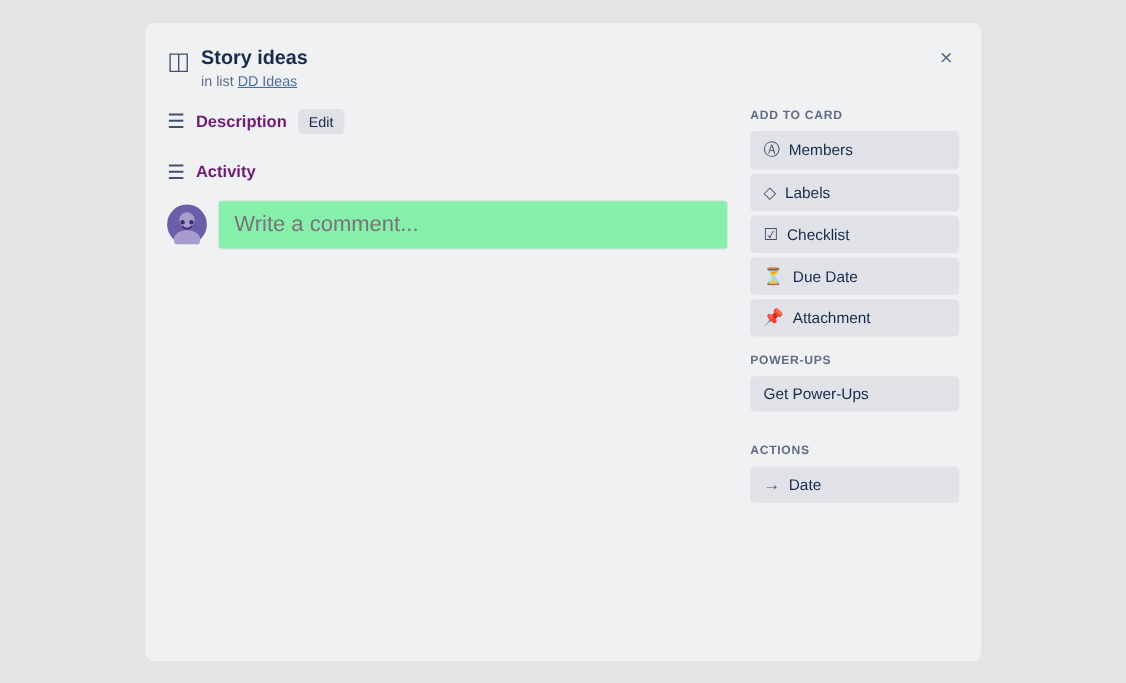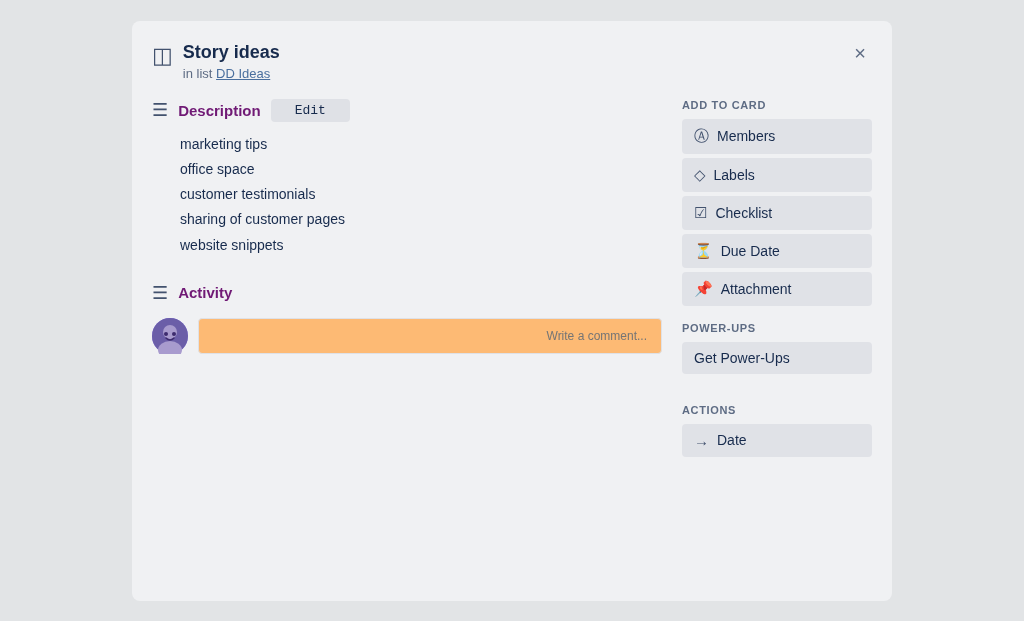--- a/index.html
+++ b/index.html
@@ -97,25 +97,24 @@
     }
     .section-title {
       font-size: 15px;
       font-weight: 600;
       color: #701a75;
     }
     .edit-btn {
       background: #dfe1e6;
       border: none;
       border-radius: 4px;
-      padding: 4px 24px;
+      padding: 4px 10px;
       font-size: 13px;
       color: #172b4d;
       cursor: pointer;
-      font-family: Liberation Mono, monospace;
     }
 
     .description-content {
       padding-left: 28px;
       color: #172b4d;
       font-size: 14px;
       line-height: 1.8;
     }
     .description-content p {
       margin: 0;
@@ -154,30 +153,29 @@
       border-radius: 50%;
       background: linear-gradient(135deg, #8c7ae6, #a29bfe);
       display: flex;
       align-items: center;
       justify-content: center;
       font-size: 16px;
       flex-shrink: 0;
     }
     .comment-input {
       flex: 1;
-      background: #fdba74;
+      background: #86efac;
       border: 1px solid #dfe1e6;
       border-radius: 4px;
       padding: 10px 14px;
-      font-size: 12px;
+      font-size: 20px;
       color: #5e6c84;
       cursor: text;
       outline: none;
       font-family: inherit;
-      text-align: right;
     }
 
     
     .sidebar-section-label {
       font-size: 11px;
       font-weight: 700;
       color: #5e6c84;
       letter-spacing: 0.06em;
       text-transform: uppercase;
       margin-bottom: 8px;
@@ -231,27 +229,20 @@
 
   <div class="modal-body">
 
     <div class="main-content">
 
       <div class="section">
         <div class="section-header">
           <span class="section-icon">☰</span>
           <span class="section-title">Description</span>
           <button class="edit-btn">Edit</button>
-        </div>
-        <div class="description-content">
-          <p>marketing tips</p>
-          <p>office space</p>
-          <p>customer testimonials</p>
-          <p>sharing of customer pages</p>
-          <p>website snippets</p>
         </div>
       </div>
 
       <div class="section">
         <div class="activity-header">
           <div class="activity-header-left">
             <span class="section-icon">☰</span>
             <span class="section-title">Activity</span>
           </div>
         </div>

